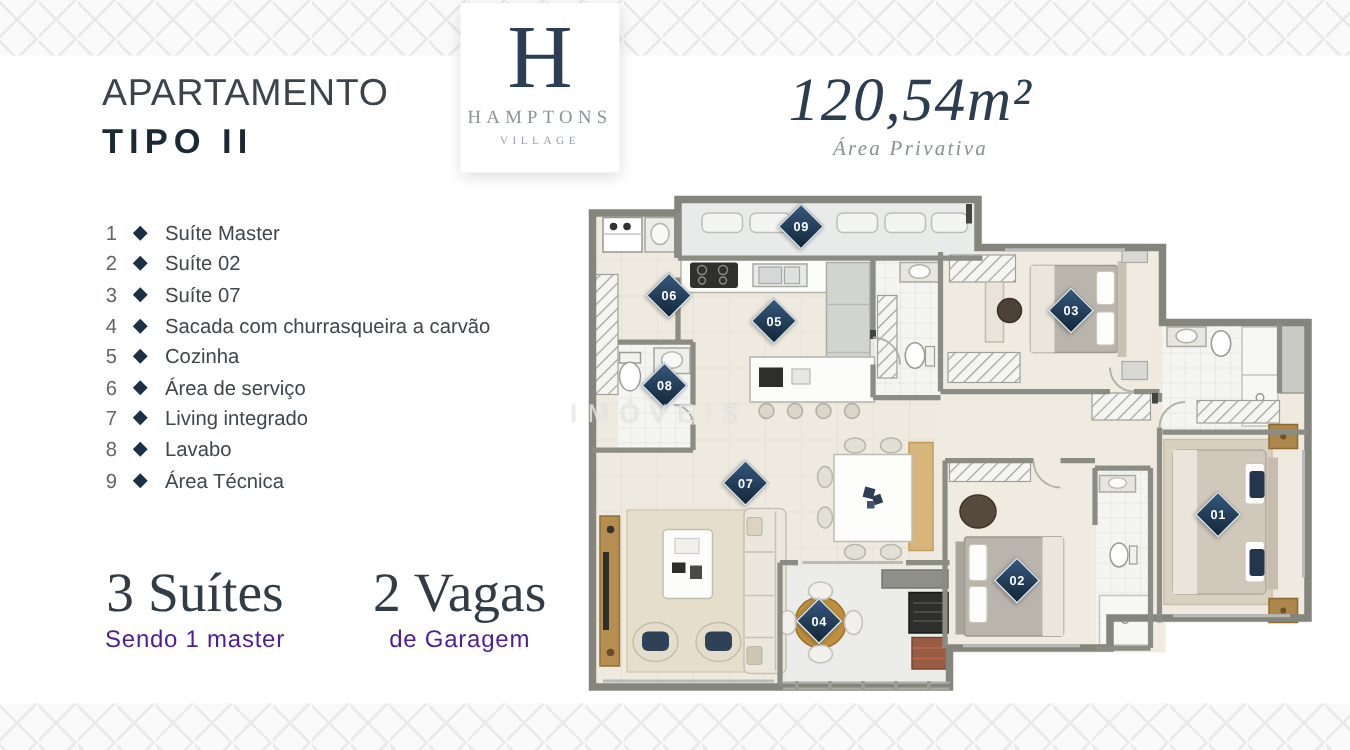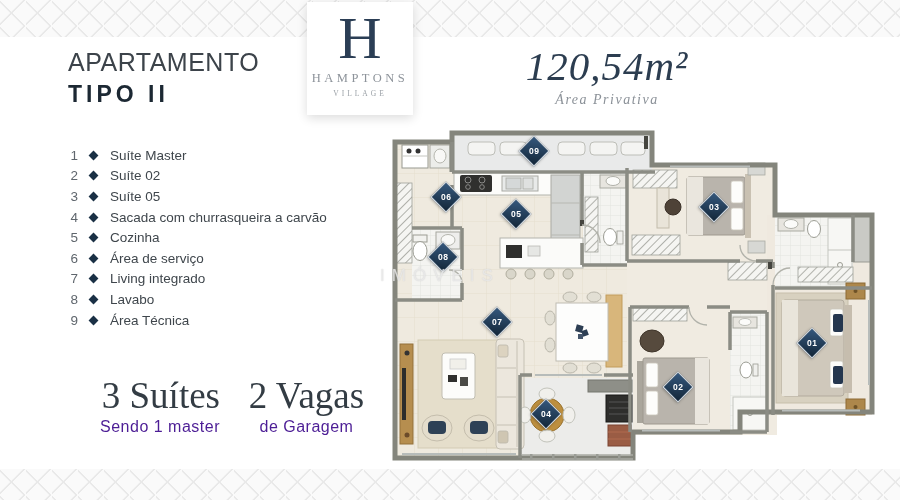--- a/index.html
+++ b/index.html
@@ -34,21 +34,21 @@
   
   .legend{position:absolute;left:62px;top:145px;width:330px;}
   .lg-row{display:flex;align-items:center;height:20.6px;}
   .lg-num{width:16px;text-align:right;font-size:13.5px;color:#5f666d;}
   .lg-diamond{width:7px;height:7px;background:#1a3045;transform:rotate(45deg);margin:0 13px 0 12px;flex:0 0 auto;}
   .lg-label{font-size:13.5px;color:#3f464c;}
 
   
   .stats{position:absolute;left:40px;top:374px;}
   .stat{display:inline-block;text-align:center;vertical-align:top;}
-  .stat-suites{width:180px;text-align:right;}
+  .stat-suites{width:180px;}
   .stat-vagas{width:160px;margin-left:2px;}
   .stat-value{font-family:"Liberation Serif",serif;font-size:37px;color:#333c44;}
   .stat-caption{font-family:Liberation Sans, sans-serif;font-size:16px;color:#4c1d95;letter-spacing:.5px;margin-top:1px;}
 
   
   .plan{position:absolute;left:390px;top:125px;width:490px;height:340px;}
   .plan svg{position:absolute;left:0;top:0;}
   .mk{position:absolute;width:22px;height:22px;transform:rotate(45deg);
       background:linear-gradient(140deg,#35587d,#132638);
       border:1.5px solid rgba(255,255,255,.85);box-shadow:0 1px 3px rgba(0,0,0,.3);
@@ -96,21 +96,21 @@
         <span class="lg-label">Suíte Master</span>
       </div>
     <div class="lg-row">
         <span class="lg-num">2</span>
         <span class="lg-diamond"></span>
         <span class="lg-label">Suíte 02</span>
       </div>
     <div class="lg-row">
         <span class="lg-num">3</span>
         <span class="lg-diamond"></span>
-        <span class="lg-label">Suíte 05</span>
+        <span class="lg-label">Suíte 07</span>
       </div>
     <div class="lg-row">
         <span class="lg-num">4</span>
         <span class="lg-diamond"></span>
         <span class="lg-label">Sacada com churrasqueira a carvão</span>
       </div>
     <div class="lg-row">
         <span class="lg-num">5</span>
         <span class="lg-diamond"></span>
         <span class="lg-label">Cozinha</span>

